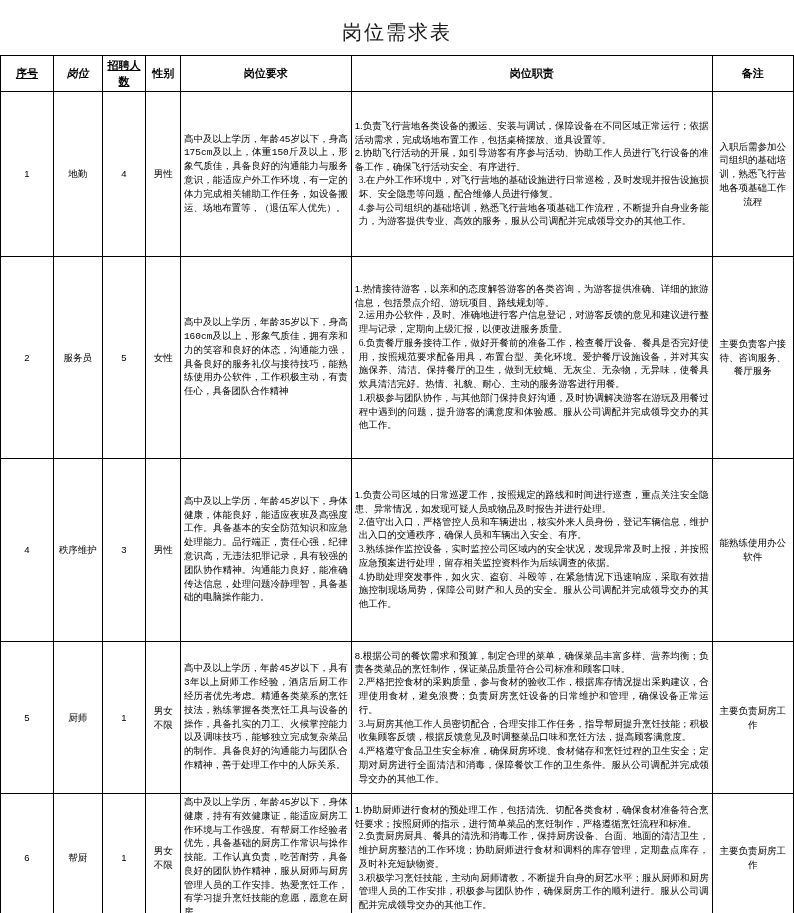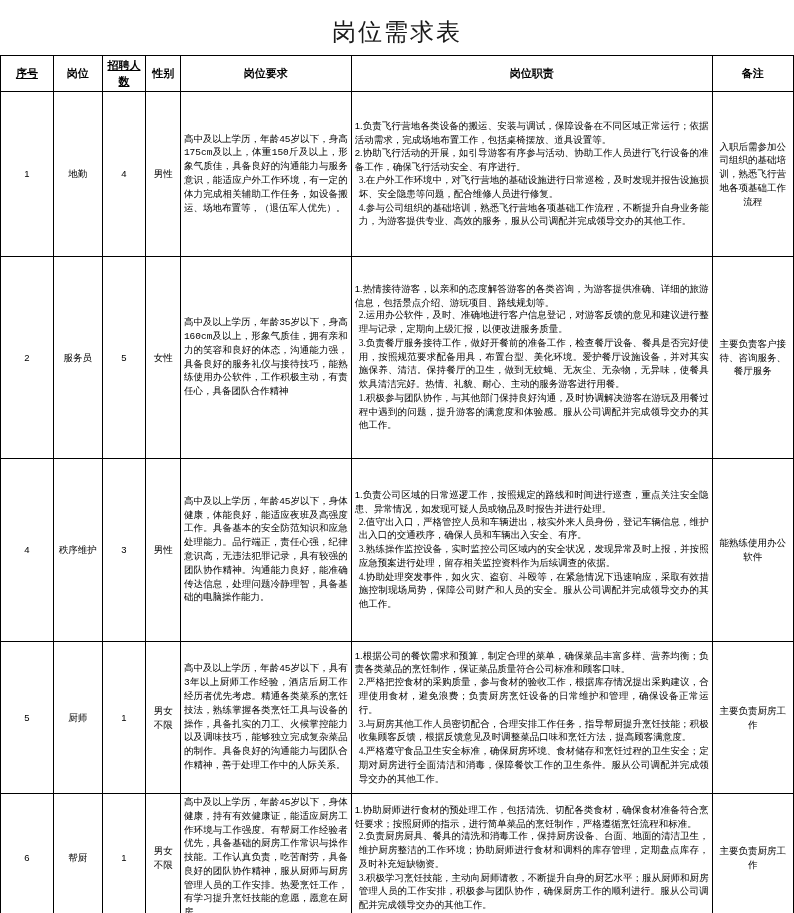--- a/index.html
+++ b/index.html
@@ -17,21 +17,21 @@
   .page {
     width: 794px;
     height: 913px;
     position: relative;
     box-sizing: border-box;
     overflow: hidden;
   }
   .doc-title {
     text-align: center;
     font-family: "Liberation Sans", "DejaVu Sans", sans-serif;
-    font-size: 24px;
+    font-size: 20px;
     font-weight: normal;
     letter-spacing: 2px;
     color: #1a1a1a;
     padding-top: 17px;
     padding-bottom: 0;
     margin: 0;
     height: 38px;
     line-height: 30px;
   }
   table.grid {
@@ -50,21 +50,21 @@
   }
   table.grid th {
     font-family: "Liberation Sans", "DejaVu Sans", sans-serif;
     font-weight: bold;
     text-align: center;
     font-size: 11px;
     height: 36px;
     padding: 1px 2px;
   }
   th.c-idx   { width: 52px; text-decoration: underline; }
-  th.c-post  { width: 48px; }
+  th.c-post  { width: 48px; font-style: italic; }
   th.c-count { width: 43px; text-decoration: underline; }
   th.c-sex   { width: 34px; }
   th.c-req   { width: 168px; }
   th.c-duty  { width: 355px; }
   th.c-rem   { width: 80px; }
 
   td.cell-center {
     text-align: center;
     font-family: "Liberation Sans", "DejaVu Sans", sans-serif;
     font-size: 10px;
@@ -147,21 +147,21 @@
 
       <tr class="row-2">
         <td class="cell-center">2</td>
         <td class="cell-center">服务员</td>
         <td class="cell-center">5</td>
         <td class="cell-center">女性</td>
         <td class="cell-req">高中及以上学历，年龄35岁以下，身高160cm及以上，形象气质佳，拥有亲和力的笑容和良好的体态，沟通能力强，具备良好的服务礼仪与接待技巧，能熟练使用办公软件，工作积极主动，有责任心，具备团队合作精神</td>
         <td class="cell-duty">
           <p class="duty-p">1.热情接待游客，以亲和的态度解答游客的各类咨询，为游客提供准确、详细的旅游信息，包括景点介绍、游玩项目、路线规划等。</p>
           <p class="duty-p indent">2.运用办公软件，及时、准确地进行客户信息登记，对游客反馈的意见和建议进行整理与记录，定期向上级汇报，以便改进服务质量。</p>
-          <p class="duty-p indent">3.负责餐厅服务接待工作，做好开餐前的准备工作，检查餐厅设备、餐具是否完好使用，按照规范要求配备用具，布置台型、美化环境。爱护餐厅设施设备，并对其实施保养、清洁。保持餐厅的卫生，做到无蚊蝇、无灰尘、无杂物，无异味，使餐具炊具清洁完好。热情、礼貌、耐心、主动的服务游客进行用餐。</p>
+          <p class="duty-p indent">6.负责餐厅服务接待工作，做好开餐前的准备工作，检查餐厅设备、餐具是否完好使用，按照规范要求配备用具，布置台型、美化环境。爱护餐厅设施设备，并对其实施保养、清洁。保持餐厅的卫生，做到无蚊蝇、无灰尘、无杂物，无异味，使餐具炊具清洁完好。热情、礼貌、耐心、主动的服务游客进行用餐。</p>
           <p class="duty-p indent">1.积极参与团队协作，与其他部门保持良好沟通，及时协调解决游客在游玩及用餐过程中遇到的问题，提升游客的满意度和体验感。服从公司调配并完成领导交办的其他工作。</p>
         </td>
         <td class="cell-rem">主要负责客户接待、咨询服务、餐厅服务</td>
       </tr>
 
       <tr class="row-3">
         <td class="cell-center">4</td>
         <td class="cell-center">秩序维护</td>
         <td class="cell-center">3</td>
         <td class="cell-center">男性</td>
@@ -175,21 +175,21 @@
         <td class="cell-rem">能熟练使用办公软件</td>
       </tr>
 
       <tr class="row-4">
         <td class="cell-center">5</td>
         <td class="cell-center">厨师</td>
         <td class="cell-center">1</td>
         <td class="cell-center">男女不限</td>
         <td class="cell-req">高中及以上学历，年龄45岁以下，具有3年以上厨师工作经验，酒店后厨工作经历者优先考虑。精通各类菜系的烹饪技法，熟练掌握各类烹饪工具与设备的操作，具备扎实的刀工、火候掌控能力以及调味技巧，能够独立完成复杂菜品的制作。具备良好的沟通能力与团队合作精神，善于处理工作中的人际关系。</td>
         <td class="cell-duty">
-          <p class="duty-p">1.根据公司的餐饮需求和预算，制定合理的菜单，确保菜品丰富多样、营养均衡；负责各类菜品的烹饪制作，保证菜品质量符合公司标准和顾客口味。</p>
+          <p class="duty-p">8.根据公司的餐饮需求和预算，制定合理的菜单，确保菜品丰富多样、营养均衡；负责各类菜品的烹饪制作，保证菜品质量符合公司标准和顾客口味。</p>
           <p class="duty-p indent">2.严格把控食材的采购质量，参与食材的验收工作，根据库存情况提出采购建议，合理使用食材，避免浪费；负责厨房烹饪设备的日常维护和管理，确保设备正常运行。</p>
           <p class="duty-p indent">3.与厨房其他工作人员密切配合，合理安排工作任务，指导帮厨提升烹饪技能；积极收集顾客反馈，根据反馈意见及时调整菜品口味和烹饪方法，提高顾客满意度。</p>
           <p class="duty-p indent">4.严格遵守食品卫生安全标准，确保厨房环境、食材储存和烹饪过程的卫生安全；定期对厨房进行全面清洁和消毒，保障餐饮工作的卫生条件。服从公司调配并完成领导交办的其他工作。</p>
         </td>
         <td class="cell-rem">主要负责厨房工作</td>
       </tr>
 
       <tr class="row-5">
         <td class="cell-center">6</td>
         <td class="cell-center">帮厨</td>

